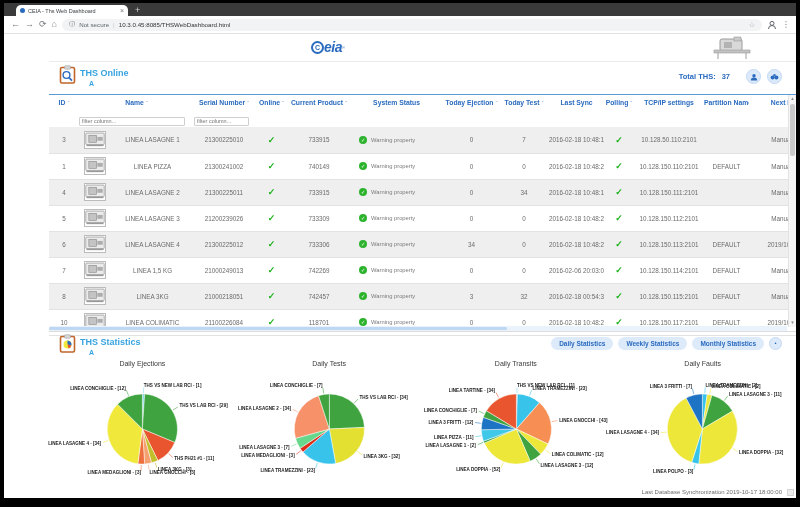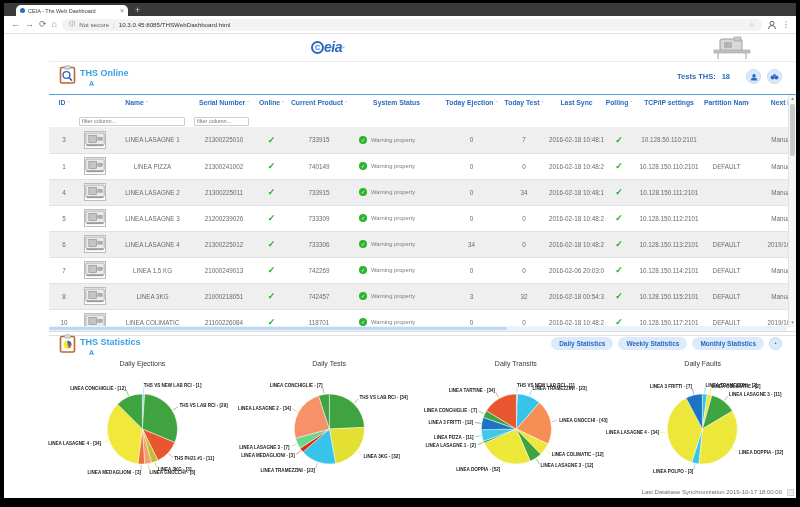--- a/index.html
+++ b/index.html
@@ -136,22 +136,22 @@
     <div class="summary-bar">
       <svg class="clip-icon" width="17" height="19" viewBox="0 0 17 19">
         <rect x="1.5" y="2.5" width="14" height="15.5" rx="1.5" fill="#fff" stroke="#c0662a" stroke-width="1.6"></rect>
         <rect x="5.5" y="0.8" width="6" height="3.4" rx="1" fill="#d8d8d8" stroke="#9c9c9c" stroke-width="0.6"></rect>
         <circle cx="7.5" cy="10" r="3.4" fill="none" stroke="#2a6bbf" stroke-width="1.4"></circle>
         <line x1="10" y1="12.6" x2="13" y2="15.6" stroke="#2a6bbf" stroke-width="1.6"></line>
       </svg>
       <span class="section-title">THS Online</span>
       <a class="anchor-a">A</a>
       <div class="summary-right">
-        <span class="total-label">Tests THS:</span>
-        <span class="total-value">18</span>
+        <span class="total-label">Total THS:</span>
+        <span class="total-value">37</span>
         <div class="round-btn">
           <svg width="8" height="8">
               <circle cx="4" cy="2.8" r="1.7" fill="#2a6bbf"></circle>
               <path d="M0.8 7.6 a3.2 3.2 0 0 1 6.4 0 Z" fill="#2a6bbf"></path>
             </svg>
         </div>
         <div class="round-btn">
           <svg width="9" height="8">
               <circle cx="2.6" cy="4.4" r="2" fill="#2a6bbf"></circle>
               <circle cx="6.4" cy="4.4" r="2" fill="#2a6bbf"></circle>

